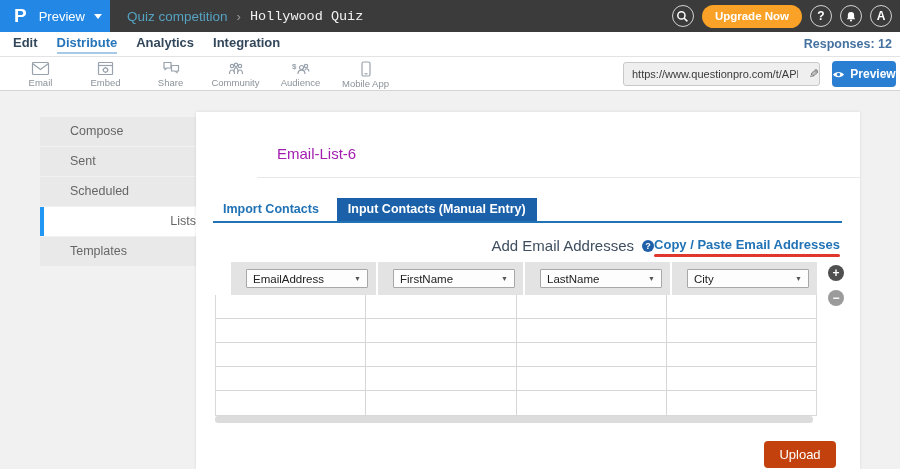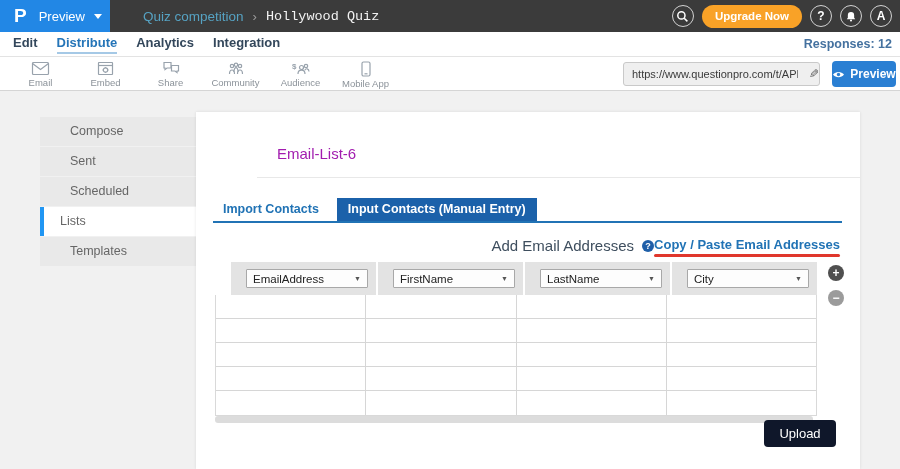--- a/index.html
+++ b/index.html
@@ -9,21 +9,21 @@
   
   .topbar { position:absolute; left:0; top:0; width:900px; height:32px; background:#3b3b3b;
             display:flex; align-items:center; }
   .logo-block { width:110px; height:32px; background:#2287e5; display:flex; align-items:center;
                 padding-left:14px; cursor:pointer; }
   .logo-p { color:#fff; font-weight:bold; font-size:19px; margin-right:12px; }
   .product-label { color:#fff; font-size:13px; }
   .caret-down { width:0; height:0; border-left:4px solid transparent; border-right:4px solid transparent;
                 border-top:5px solid #fff; margin-left:9px; }
   .breadcrumb { display:flex; align-items:center; margin-left:17px; font-size:13.5px; }
-  .bc-parent { color:#56a2c2; cursor:pointer;margin-left:16px; }
+  .bc-parent { color:#56a2c2; cursor:pointer; }
   .bc-sep { color:#9a9a9a; margin:0 9px; font-size:13px; }
   .bc-current { color:#f2f2f2;font-family:Liberation Mono, monospace; }
   .topbar-right { position:absolute; right:8px; top:0; height:32px; display:flex; align-items:center; gap:8px; }
   .circle-btn { width:22px; height:22px; border-radius:50%; border:1.5px solid #d2d2d2; color:#fff;
                 display:flex; align-items:center; justify-content:center; font-size:12px; font-weight:bold;
                 cursor:pointer; background:transparent; }
   .upgrade-btn { height:23px; padding:0 13px; background:#f9a227; border:none; border-radius:12px;
                  color:#fff; font-size:11.5px; font-weight:bold; cursor:pointer;
                  font-family:"Liberation Sans", sans-serif; }
 
@@ -48,21 +48,21 @@
   .pencil { font-size:12px; color:#555; padding-right:7px; cursor:pointer; transform:scaleX(-1); display:inline-block; }
   .preview-btn { position:absolute; right:4px; top:4px; width:64px; height:26px; background:#2a7fd3;
                  border:none; border-radius:4px; color:#fff; font-size:12px; font-weight:bold; cursor:pointer;
                  display:flex; align-items:center; justify-content:center; gap:5px;
                  font-family:"Liberation Sans", sans-serif; }
 
   
   .sidebar { position:absolute; left:40px; top:117px; width:156px; }
   .side-item { height:29px; line-height:29px; background:#e9e9e9; color:#666; font-size:12.5px;
                padding-left:30px; margin-bottom:1px; cursor:pointer; }
-  .side-item.active { background:#fff; border-left:4px solid #2196f3; padding-left:16px; }
+  .side-item.active { background:#fff; border-left:4px solid #2196f3; padding-left:26px;text-align:right; }
 
   
   .panel { position:absolute; left:196px; top:112px; width:664px; height:357px; background:#fff;
            box-shadow:0 0 3px rgba(0,0,0,0.10); }
   .list-title { position:absolute; left:81px; top:33px; font-size:15px; color:#a21caf; }
   .title-divider { position:absolute; left:61px; right:0; top:65px; height:1px; background:#e8e8e8; }
 
   .tabs { position:absolute; left:17px; right:18px; top:86px; display:flex; align-items:flex-end;
           border-bottom:2px solid #2173b5; height:25px; }
   .tab { height:23px; line-height:23px; font-size:12.5px; font-weight:bold; color:#2173b5;
@@ -94,21 +94,21 @@
   .tcell:last-child { border-right:none; }
   .hscroll { width:598px; height:7px; background:#dcdcdc; border-radius:3px; cursor:pointer; }
 
   .rowbtns { position:absolute; left:632px; top:153px; display:flex; flex-direction:column; gap:9px; }
   .round-btn { width:16px; height:16px; border-radius:50%; border:none; color:#fff; font-size:12px;
                font-weight:bold; line-height:14px; text-align:center; cursor:pointer; padding:0;
                font-family:"Liberation Sans", sans-serif; }
   .round-btn.add { background:#4f4f4f; }
   .round-btn.remove { background:#9b9b9b; }
 
-  .upload-btn { position:absolute; left:568px; top:308px; width:72px; height:27px; background:#0f172a;
+  .upload-btn { position:absolute; left:568px; top:329px; width:72px; height:27px; background:#c2410c;
                 border:none; border-radius:4px; color:#fff; font-size:13px; cursor:pointer;
                 font-family:"Liberation Sans", sans-serif; }
 </style>
 </head>
 <body>
 
 <div class="topbar">
   <div class="logo-block">
     <span class="logo-p">P</span>
     <span class="product-label">Preview</span>

